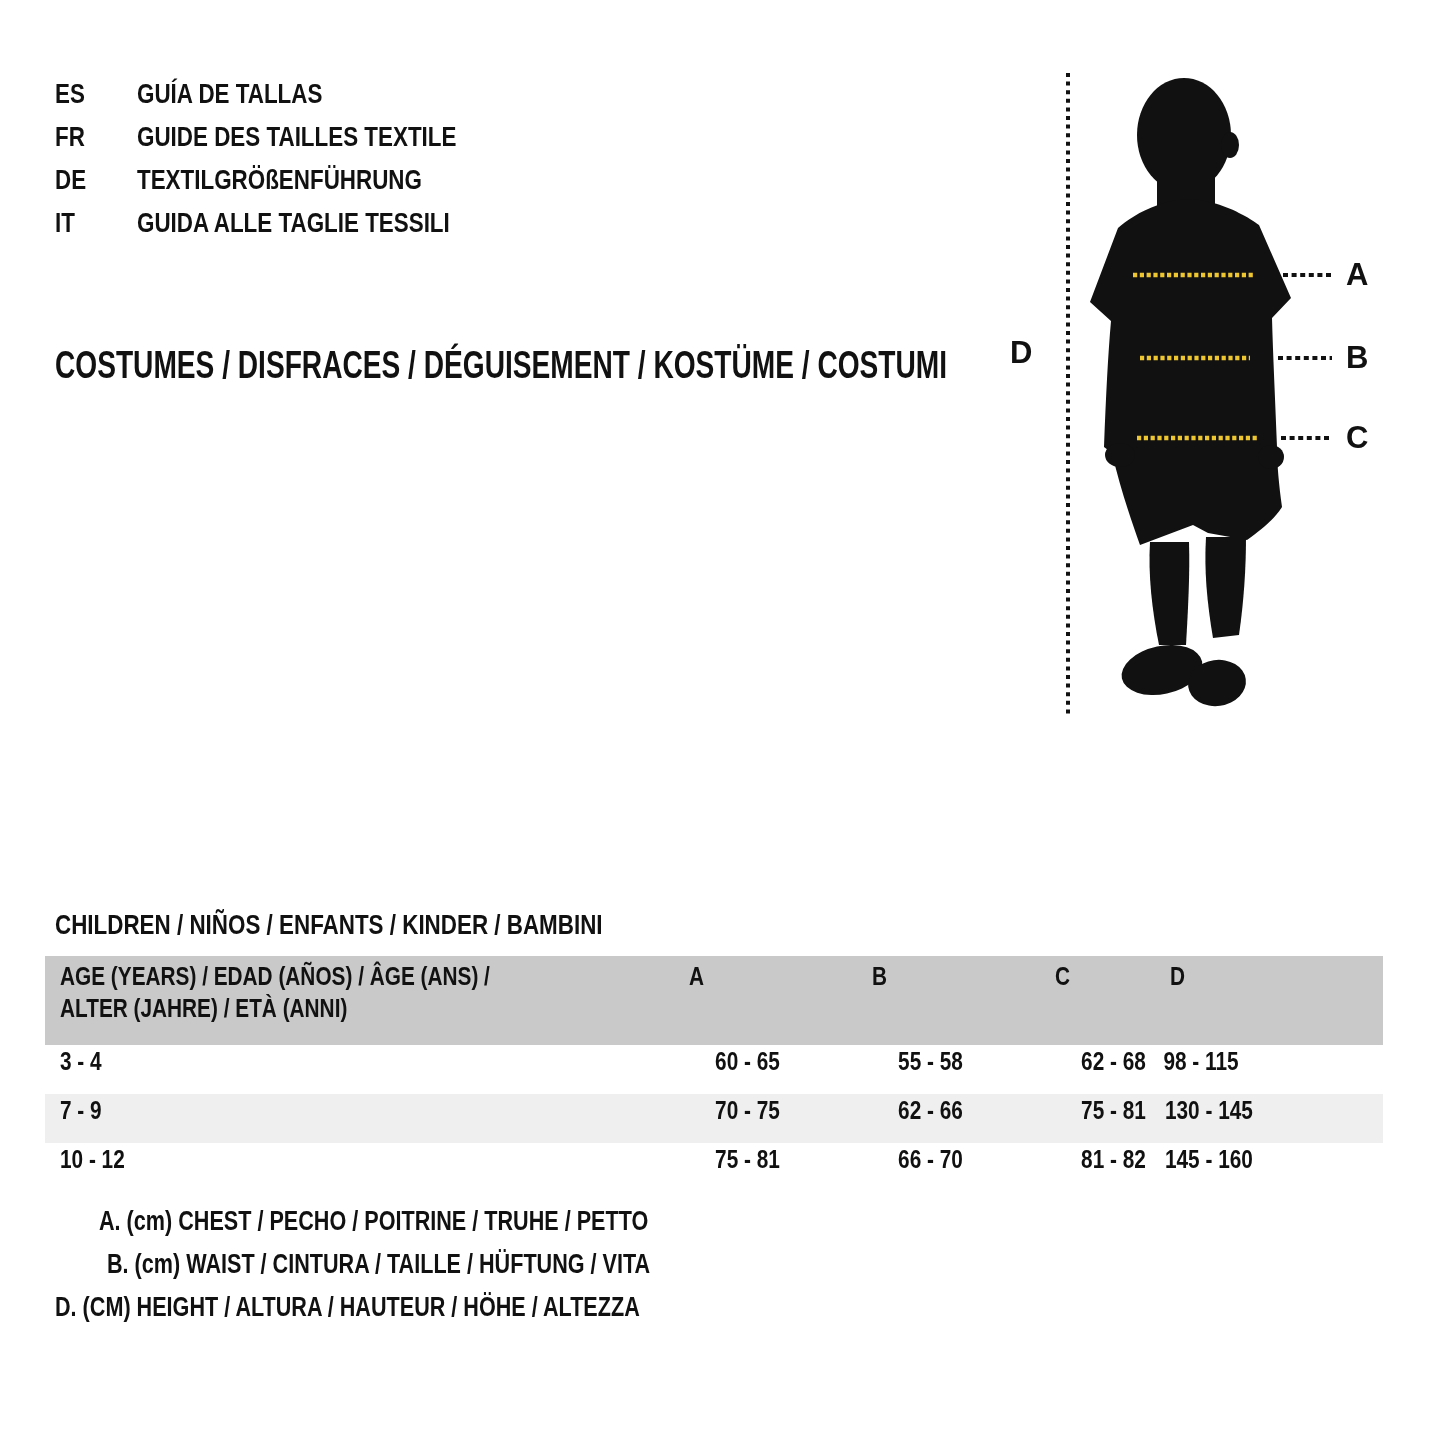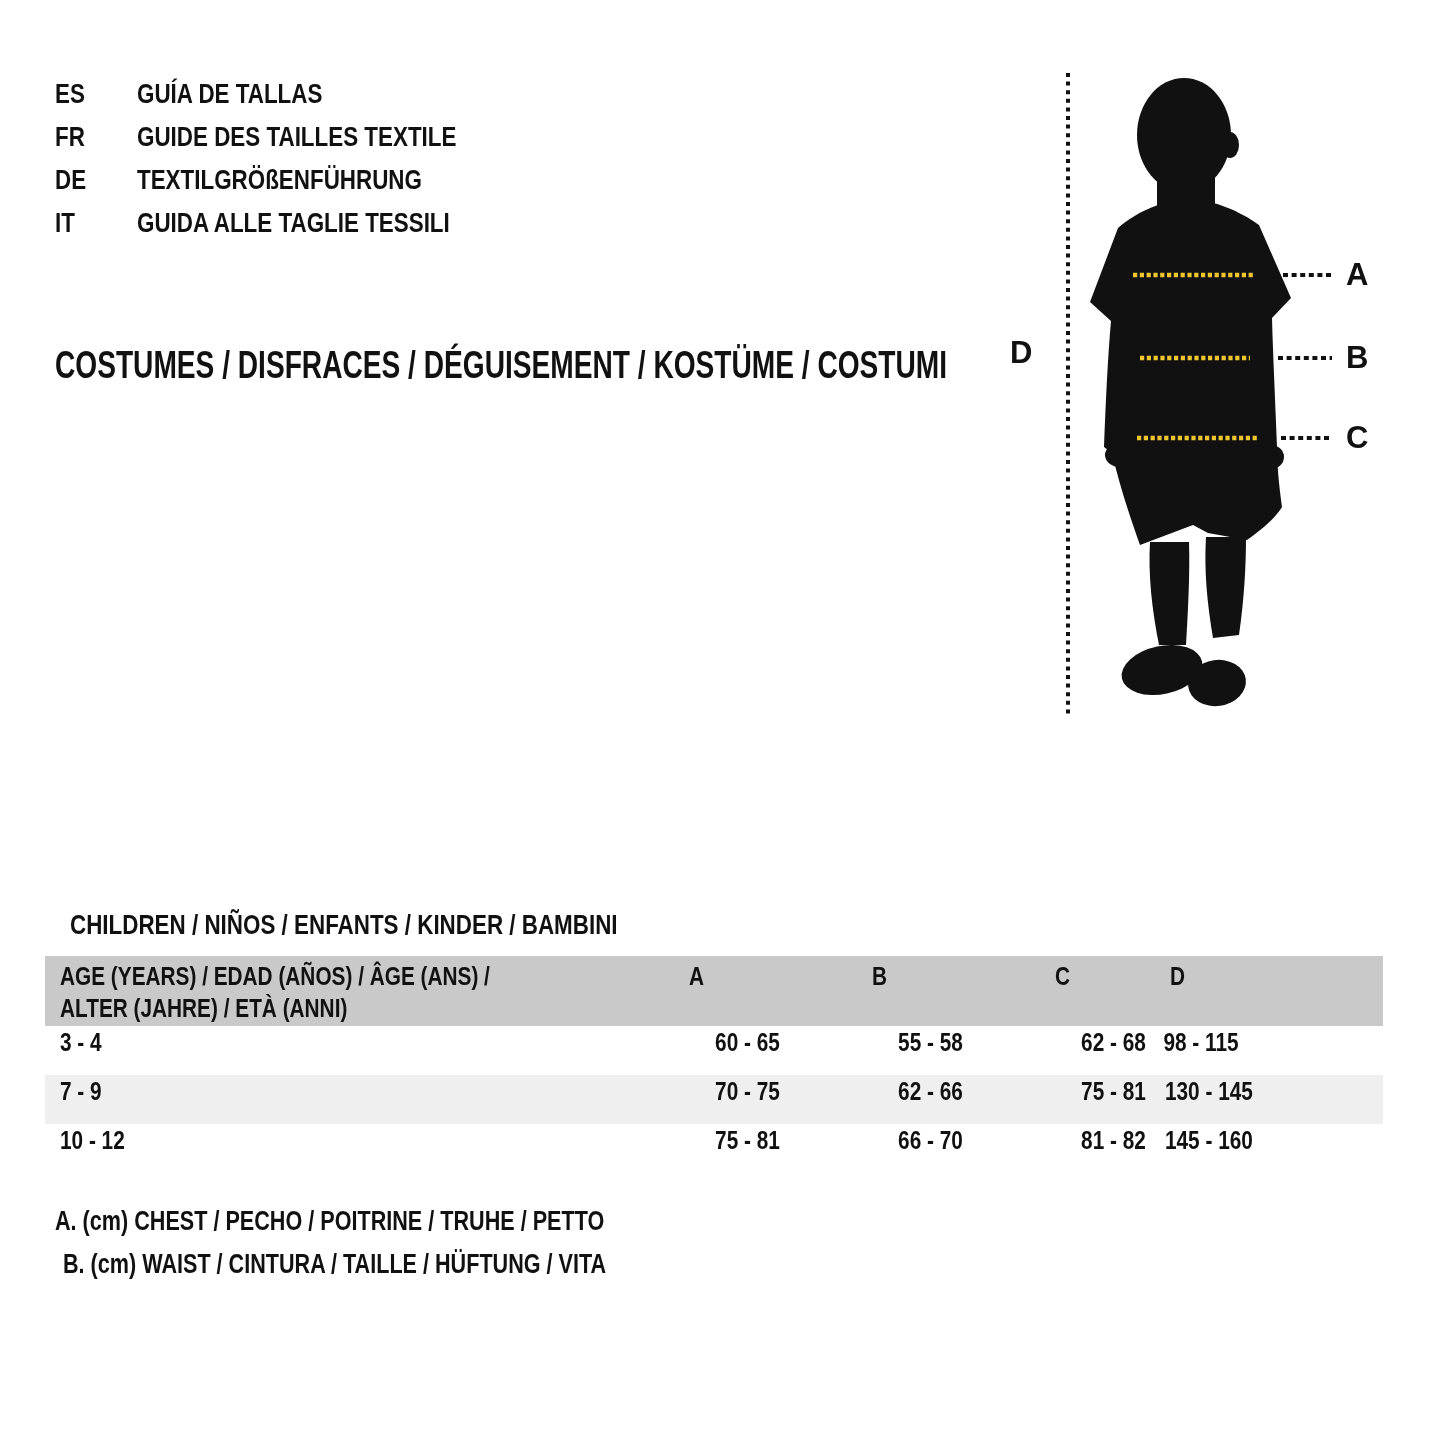--- a/index.html
+++ b/index.html
@@ -23,25 +23,25 @@
 
   
   .figure-wrap{position:absolute;left:1060px;top:55px;width:310px;height:670px;}
   .fig-label{position:absolute;font-size:31px;font-weight:bold;line-height:34px;}
   .fig-label-a{left:1346px;top:258px;}
   .fig-label-b{left:1346px;top:341px;}
   .fig-label-c{left:1346px;top:421px;}
   .fig-label-d{left:1010px;top:336px;}
 
   
-  .children-title{position:absolute;left:55px;top:908px;font-size:28px;font-weight:bold;line-height:34px;margin-left:15px;}
+  .children-title{position:absolute;left:55px;top:908px;font-size:28px;font-weight:bold;line-height:34px;}
 
   
   .size-table{position:absolute;left:45px;top:956px;width:1338px;font-size:26px;font-weight:bold;}
-  .thead{background:var(--header-bg,#c9c9c9);height:70px;display:grid;grid-template-columns:560px 183px 183px 183px 46px;}
+  .thead{background:var(--header-bg,#c9c9c9);height:89px;display:grid;grid-template-columns:560px 183px 183px 183px 46px;}
   .age-head{padding:4px 0 0 15px;line-height:32px;}
   .cols-head-outer{display:contents;}
   .col-head{text-align:center;padding-top:4px;line-height:32px;}
   .trow{display:grid;grid-template-columns:560px 183px 183px 183px 46px;height:49px;line-height:33px;}
   .tbody div.trow:nth-of-type(even){background:var(--stripe-bg,#efefef);}
   .age-cell{padding-left:15px;}
   .val-cell{text-align:right;}
 
   
   .legend{position:absolute;left:55px;top:1200px;font-size:27px;font-weight:bold;text-align:right;}
@@ -160,13 +160,14 @@
     </div>
 </div>
 
 <div class="legend">
 
     <div class="legend-row"><span class="cond">A. (cm) CHEST / PECHO / POITRINE / TRUHE / PETTO</span></div>
 
     <div class="legend-row"><span class="cond">B. (cm) WAIST / CINTURA / TAILLE / HÜFTUNG / VITA</span></div>
 
 
+    <div class="legend-row"><span class="cond">D. (CM) HEIGHT / ALTURA / HAUTEUR / HÖHE / ALTEZZA</span></div>
   </div>
 
 </body></html>

